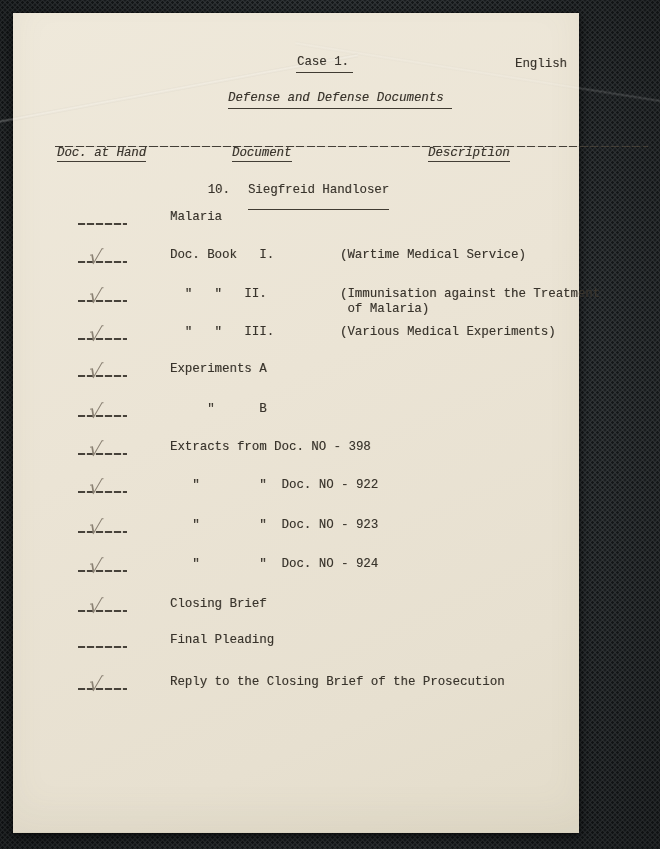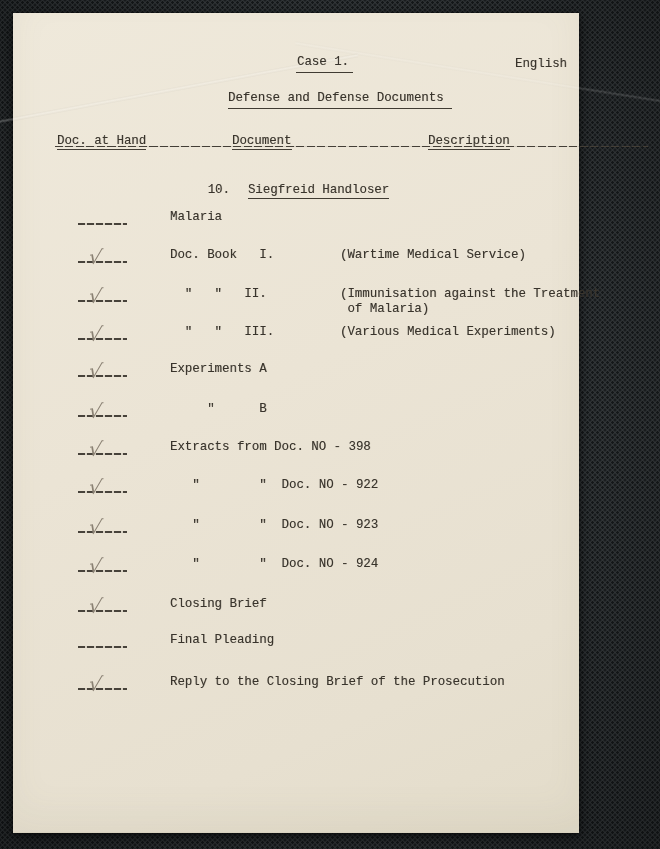--- a/index.html
+++ b/index.html
@@ -21,26 +21,26 @@
     border-bottom:1px solid #d9d2bf;
     color:#39342c;
     font-size:12.4px;line-height:15px;
     text-shadow:0.4px 0.4px 0.3px rgba(57,52,44,0.38);
   }
   .crease{position:absolute;pointer-events:none;}
   .crease-a{left:-22px;top:74px;width:370px;height:4px;transform:rotate(-10.5deg);
     background:linear-gradient(to bottom,rgba(0,0,0,0.05),rgba(255,255,255,0.38) 45%,rgba(0,0,0,0.05));opacity:.6;}
   .crease-b{left:280px;top:58px;width:380px;height:4px;transform:rotate(9deg);
     background:linear-gradient(to bottom,rgba(0,0,0,0.04),rgba(255,255,255,0.30) 45%,rgba(0,0,0,0.04));opacity:.45;}
-  .u{border-bottom:1px solid #403b32;padding-bottom:1px;}
+  .u{border-bottom:1px solid #403b32;padding-bottom:12px;}
   .case{position:absolute;left:283px;top:42px;white-space:pre;border-bottom:1px solid #403b32;padding:0 4px 2px 1px;}
   .lang{position:absolute;left:502px;top:44px;white-space:pre;}
-  .title{position:absolute;left:215px;top:78px;white-space:pre;border-bottom:1px solid #403b32;padding:0 8px 2px 0;}
+  .title{position:absolute;left:215px;top:78px;white-space:pre;border-bottom:1px solid #403b32;padding:0 8px 2px 0;font-style:italic;}
   .colheads{position:absolute;left:42px;top:117px;width:593px;height:18px;}
-  .colheads .ch{position:absolute;top:4px;white-space:pre;border-bottom:1.6px solid #433e36;height:15px;}
+  .colheads .ch{position:absolute;top:16px;white-space:pre;border-bottom:1.6px solid #433e36;height:15px;font-style:italic;}
   .ch1{left:2px;}
   .ch2{left:177px;}
   .ch3{left:373px;}
   .rule{position:absolute;left:0;right:0;top:15.5px;height:1.5px;
     background:repeating-linear-gradient(90deg,#433e36 0 8px,rgba(67,62,54,0.15) 8px 10.5px);}
   .section{position:absolute;left:150px;top:155px;white-space:pre;}
   .section .num{margin-right:18px;}
   .row{position:absolute;left:0;width:635px;}
   .checkline{position:absolute;left:65px;top:13px;width:49px;height:2px;
     background:repeating-linear-gradient(90deg,#47423a 0 7px,rgba(71,66,58,0.12) 7px 9px);}

